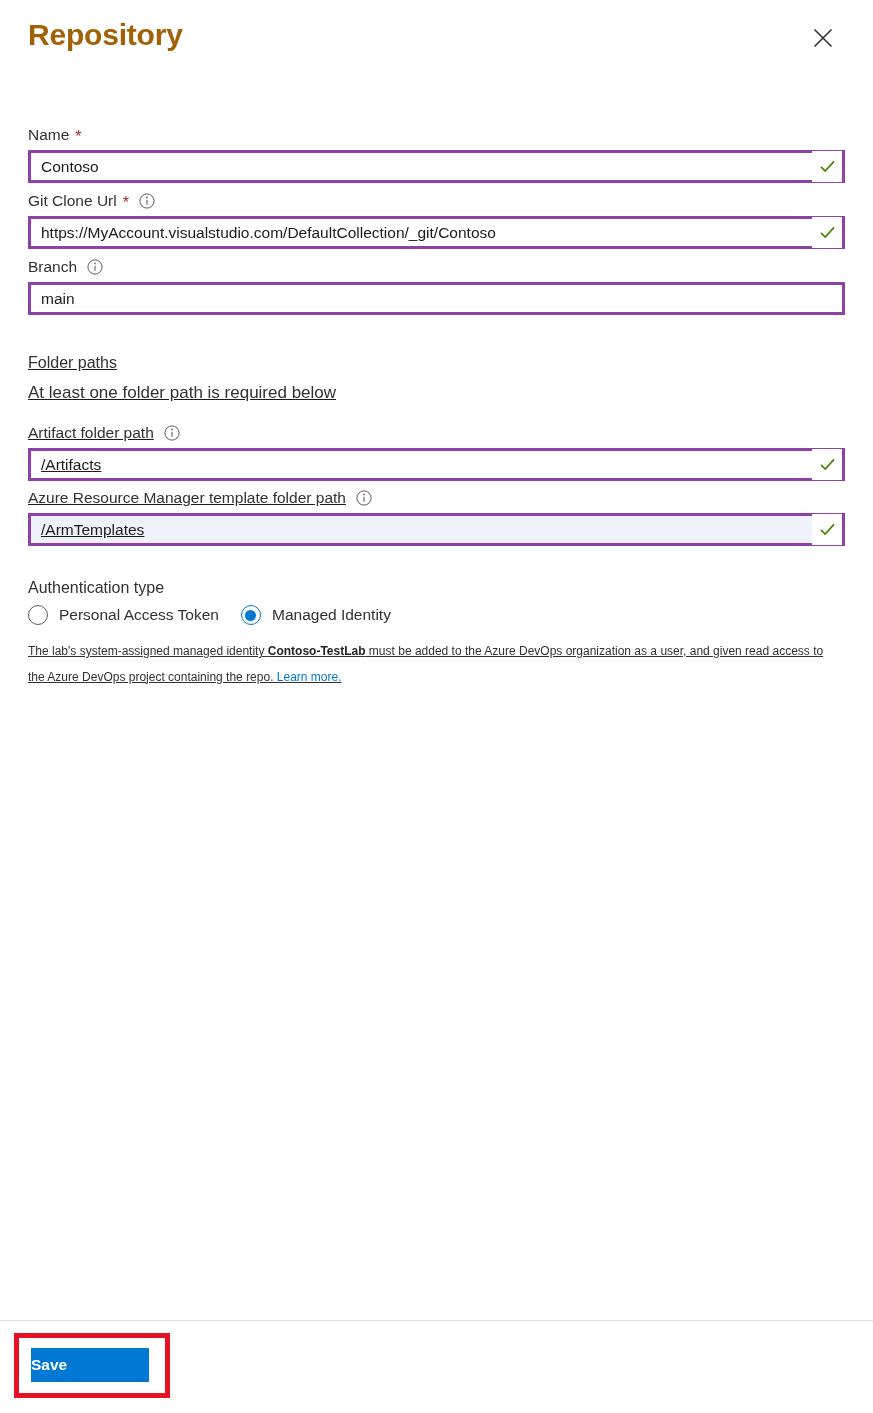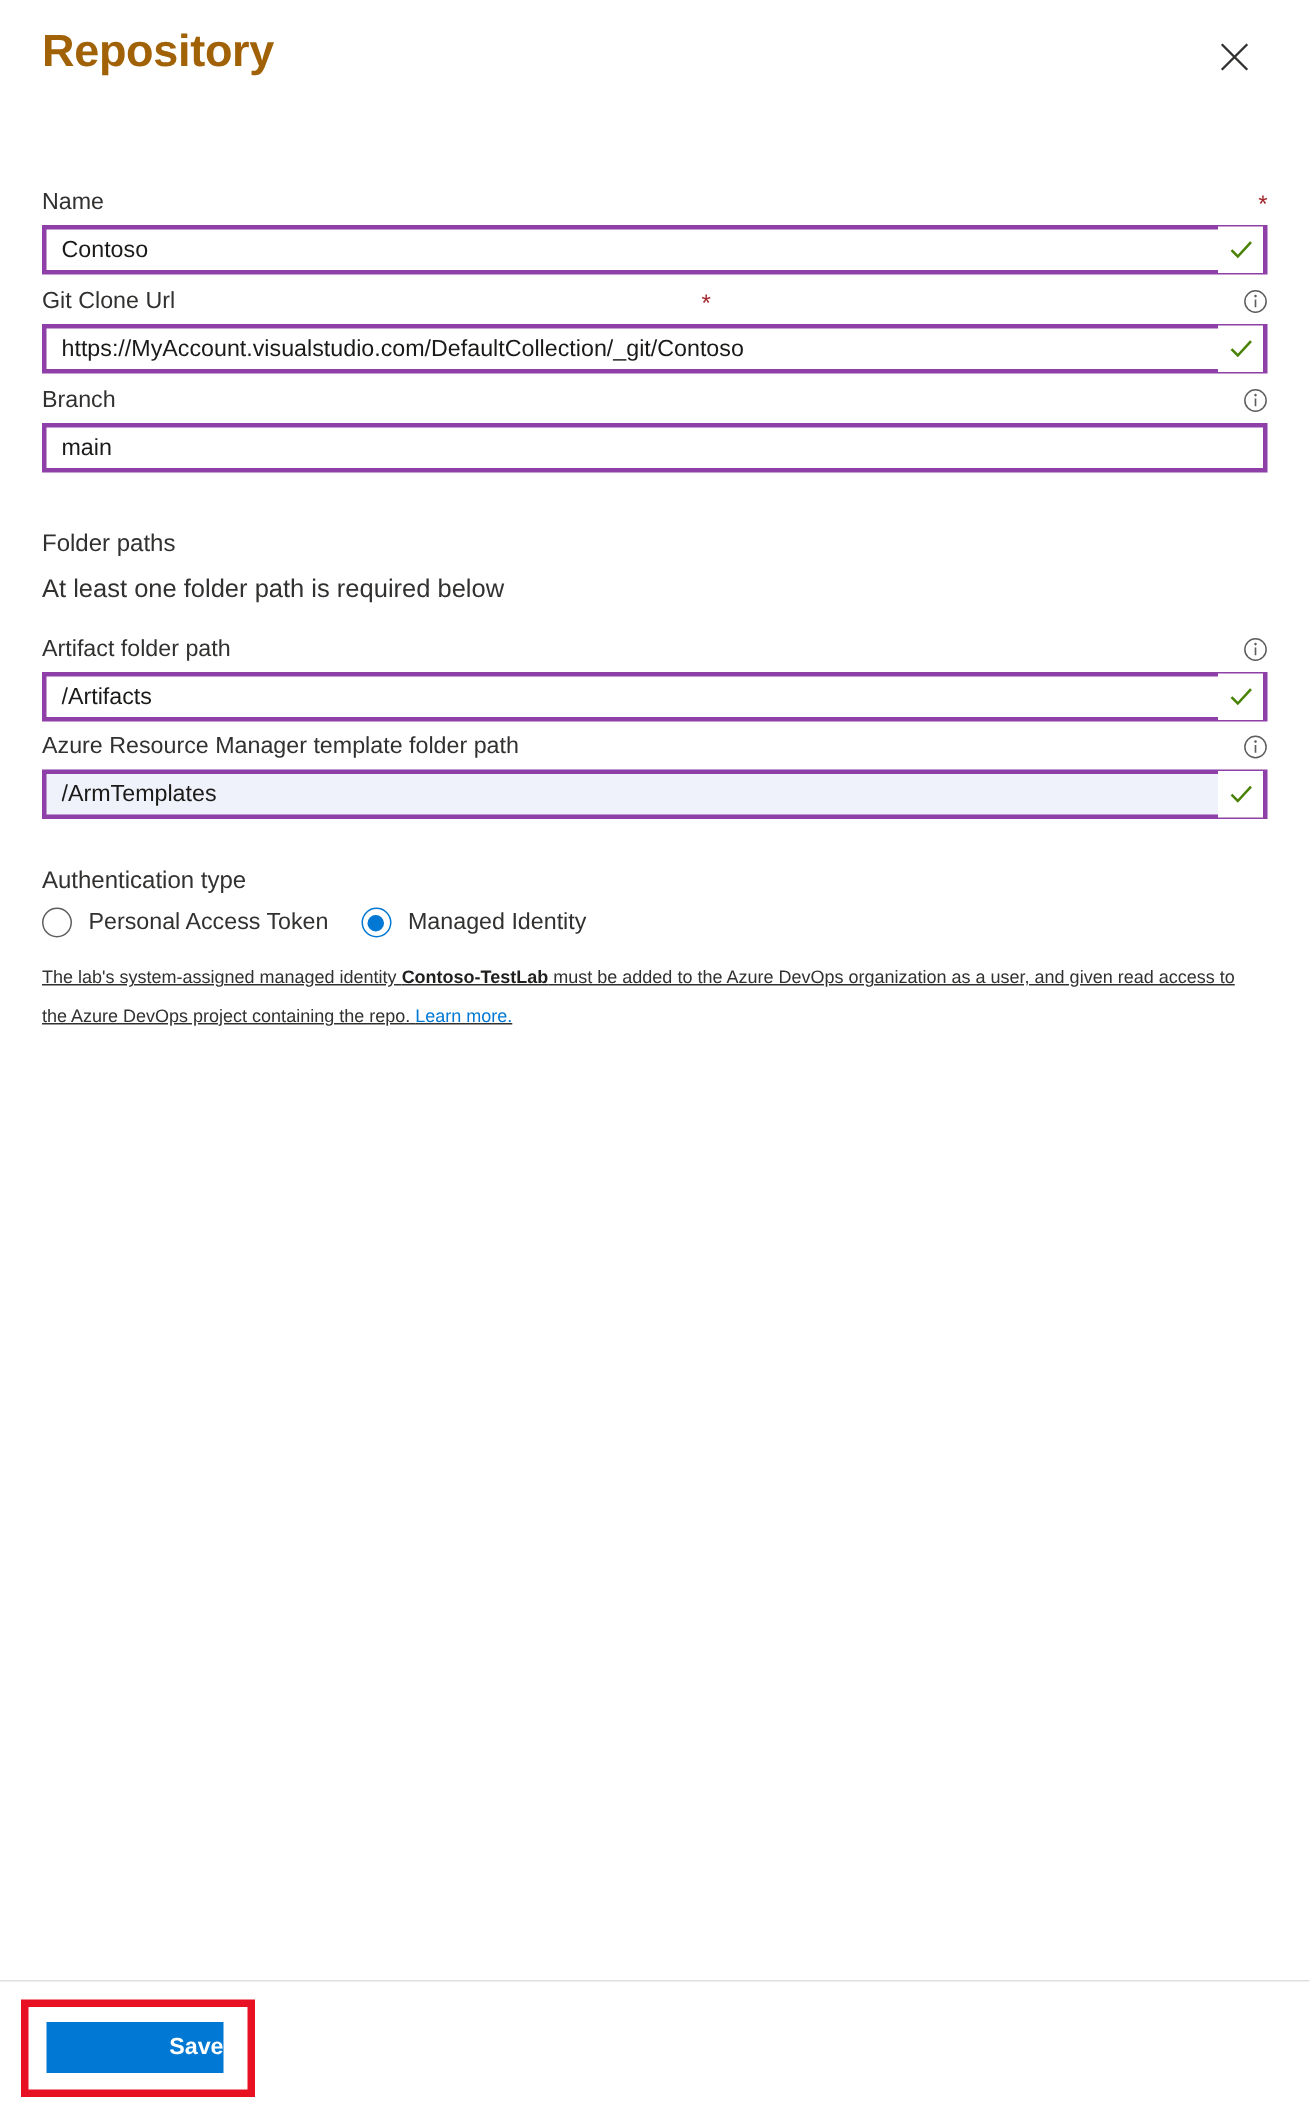--- a/index.html
+++ b/index.html
@@ -55,23 +55,22 @@
     width: 873px;
   }
   .field-block { padding: 0 28px; }
 
   .field-label {
     font-size: 15.5px;
     line-height: 22px;
     color: #323130;
     display: flex;
     align-items: center;
-    gap: 20px;
+    gap: 5px;
     margin-bottom: 4px;
-    justify-content: space-between;
   }
   .req-star {
     color: #a4262c;
     font-size: 16px;
     line-height: 14px;
     position: relative;
     top: 2px;
     margin-left: 1px;
   }
   .info-icon {
@@ -217,21 +216,21 @@
     height: 34px;
     background: #0078d4;
     color: #ffffff;
     border: none;
     font-family: "Liberation Sans", sans-serif;
     font-size: 15.5px;
     font-weight: 700;
     cursor: pointer;
     padding: 0;
     line-height: 34px;
-    text-align: right;
+    text-align: left;
   }
 </style>
 </head>
 <body>
 
 <div class="blade-header">
   <div class="blade-title">Repository</div>
   <button class="close-btn" aria-label="Close">
     <span>
       <svg width="22" height="22" viewBox="0 0 22 22">
@@ -289,21 +288,21 @@
           <circle cx="8" cy="4.4" r="0.85" fill="#605e5c"></circle>
           <path d="M8 6.7 V11.8" stroke="#605e5c" stroke-width="1.1" fill="none"></path>
         </svg>
       </span>
     </div>
     <div class="input-wrap">
       <input type="text" value="main" style="">
     </div>
   </div>
 
-  <div class="field-block" style="margin-top:37px;">
+  <div class="field-block" style="margin-top:37px;text-decoration:underline;">
     <div class="section-head">Folder paths</div>
     <div class="section-note" style="margin-top:8px;">At least one folder path is required below</div>
 
     <div class="field-label" style="margin-top:18px;">
       <span>Artifact folder path</span>
       <span class="info-icon">
         <svg width="16" height="16" viewBox="0 0 16 16">
           <circle cx="8" cy="8" r="7.1" stroke="#605e5c" stroke-width="1" fill="none"></circle>
           <circle cx="8" cy="4.4" r="0.85" fill="#605e5c"></circle>
           <path d="M8 6.7 V11.8" stroke="#605e5c" stroke-width="1.1" fill="none"></path>

